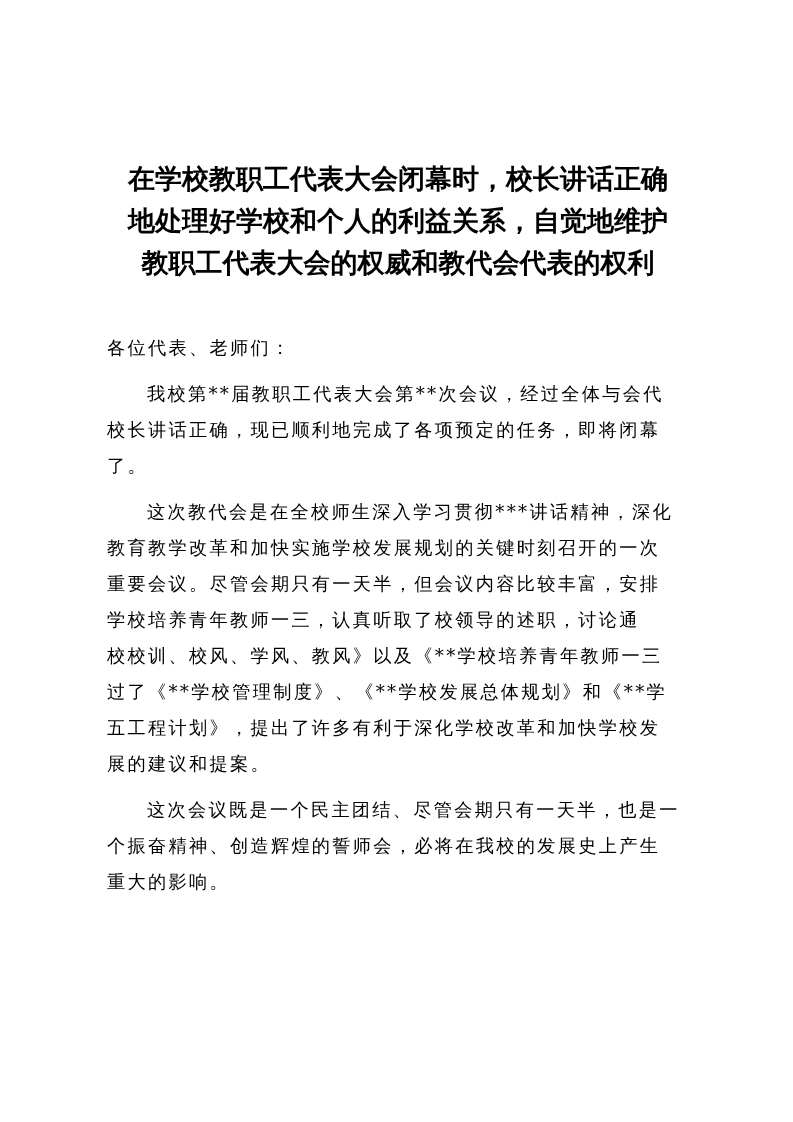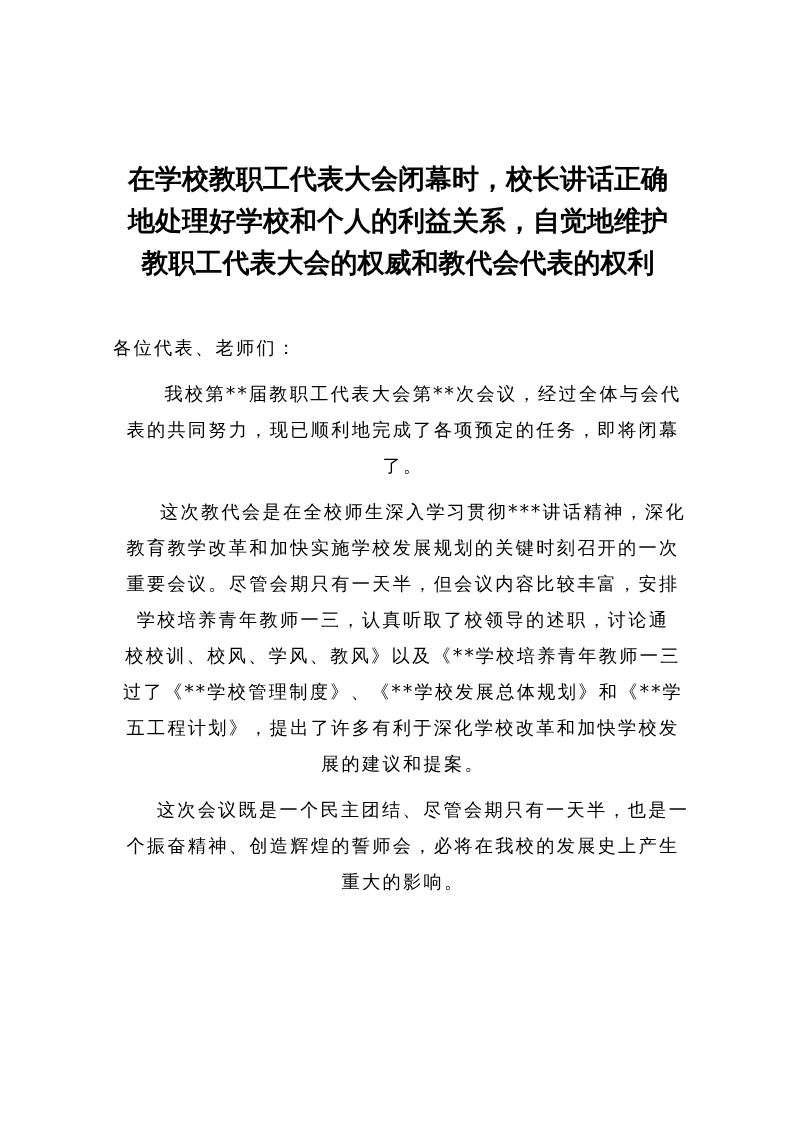--- a/index.html
+++ b/index.html
@@ -41,33 +41,31 @@
       white-space: nowrap;
     }
     .body {
       position: absolute;
       left: 107px;
       top: 330px;
       width: 580px;
       font-size: 18.2px;
       line-height: 36px;
       letter-spacing: 2.3px;
-      margin-left: 6px;
     }
     .greeting {
       margin: 0 0 10px 0;
       white-space: nowrap;
     }
     .para {
       margin: 0 0 10px 0;
     }
     .line {
       display: block;
       white-space: nowrap;
-      text-align: center;
     }
     .indent {
       padding-left: 40px;
     }
   </style>
 </head>
 <body>
 
 <div class="page">
 
@@ -75,21 +73,21 @@
     <span class="title-line">在学校教职工代表大会闭幕时，校长讲话正确</span>
     <span class="title-line">地处理好学校和个人的利益关系，自觉地维护</span>
     <span class="title-line">教职工代表大会的权威和教代会代表的权利</span>
   </h1>
 
   <div class="body">
     <p class="greeting">各位代表、老师们：</p>
 
     <p class="para">
       <span class="line indent">我校第**届教职工代表大会第**次会议，经过全体与会代</span>
-      <span class="line">表的共同努力，现已顺利地完成了各项预定的任务，即将闭幕</span>
+      <span class="line">校长讲话正确，现已顺利地完成了各项预定的任务，即将闭幕</span>
       <span class="line">了。</span>
     </p>
 
     <p class="para">
       <span class="line indent">这次教代会是在全校师生深入学习贯彻***讲话精神，深化</span>
       <span class="line">教育教学改革和加快实施学校发展规划的关键时刻召开的一次</span>
       <span class="line">重要会议。尽管会期只有一天半，但会议内容比较丰富，安排</span>
       <span class="line">学校培养青年教师一三，认真听取了校领导的述职，讨论通</span>
       <span class="line">校校训、校风、学风、教风》以及《**学校培养青年教师一三</span>
       <span class="line">过了《**学校管理制度》、《**学校发展总体规划》和《**学</span>

